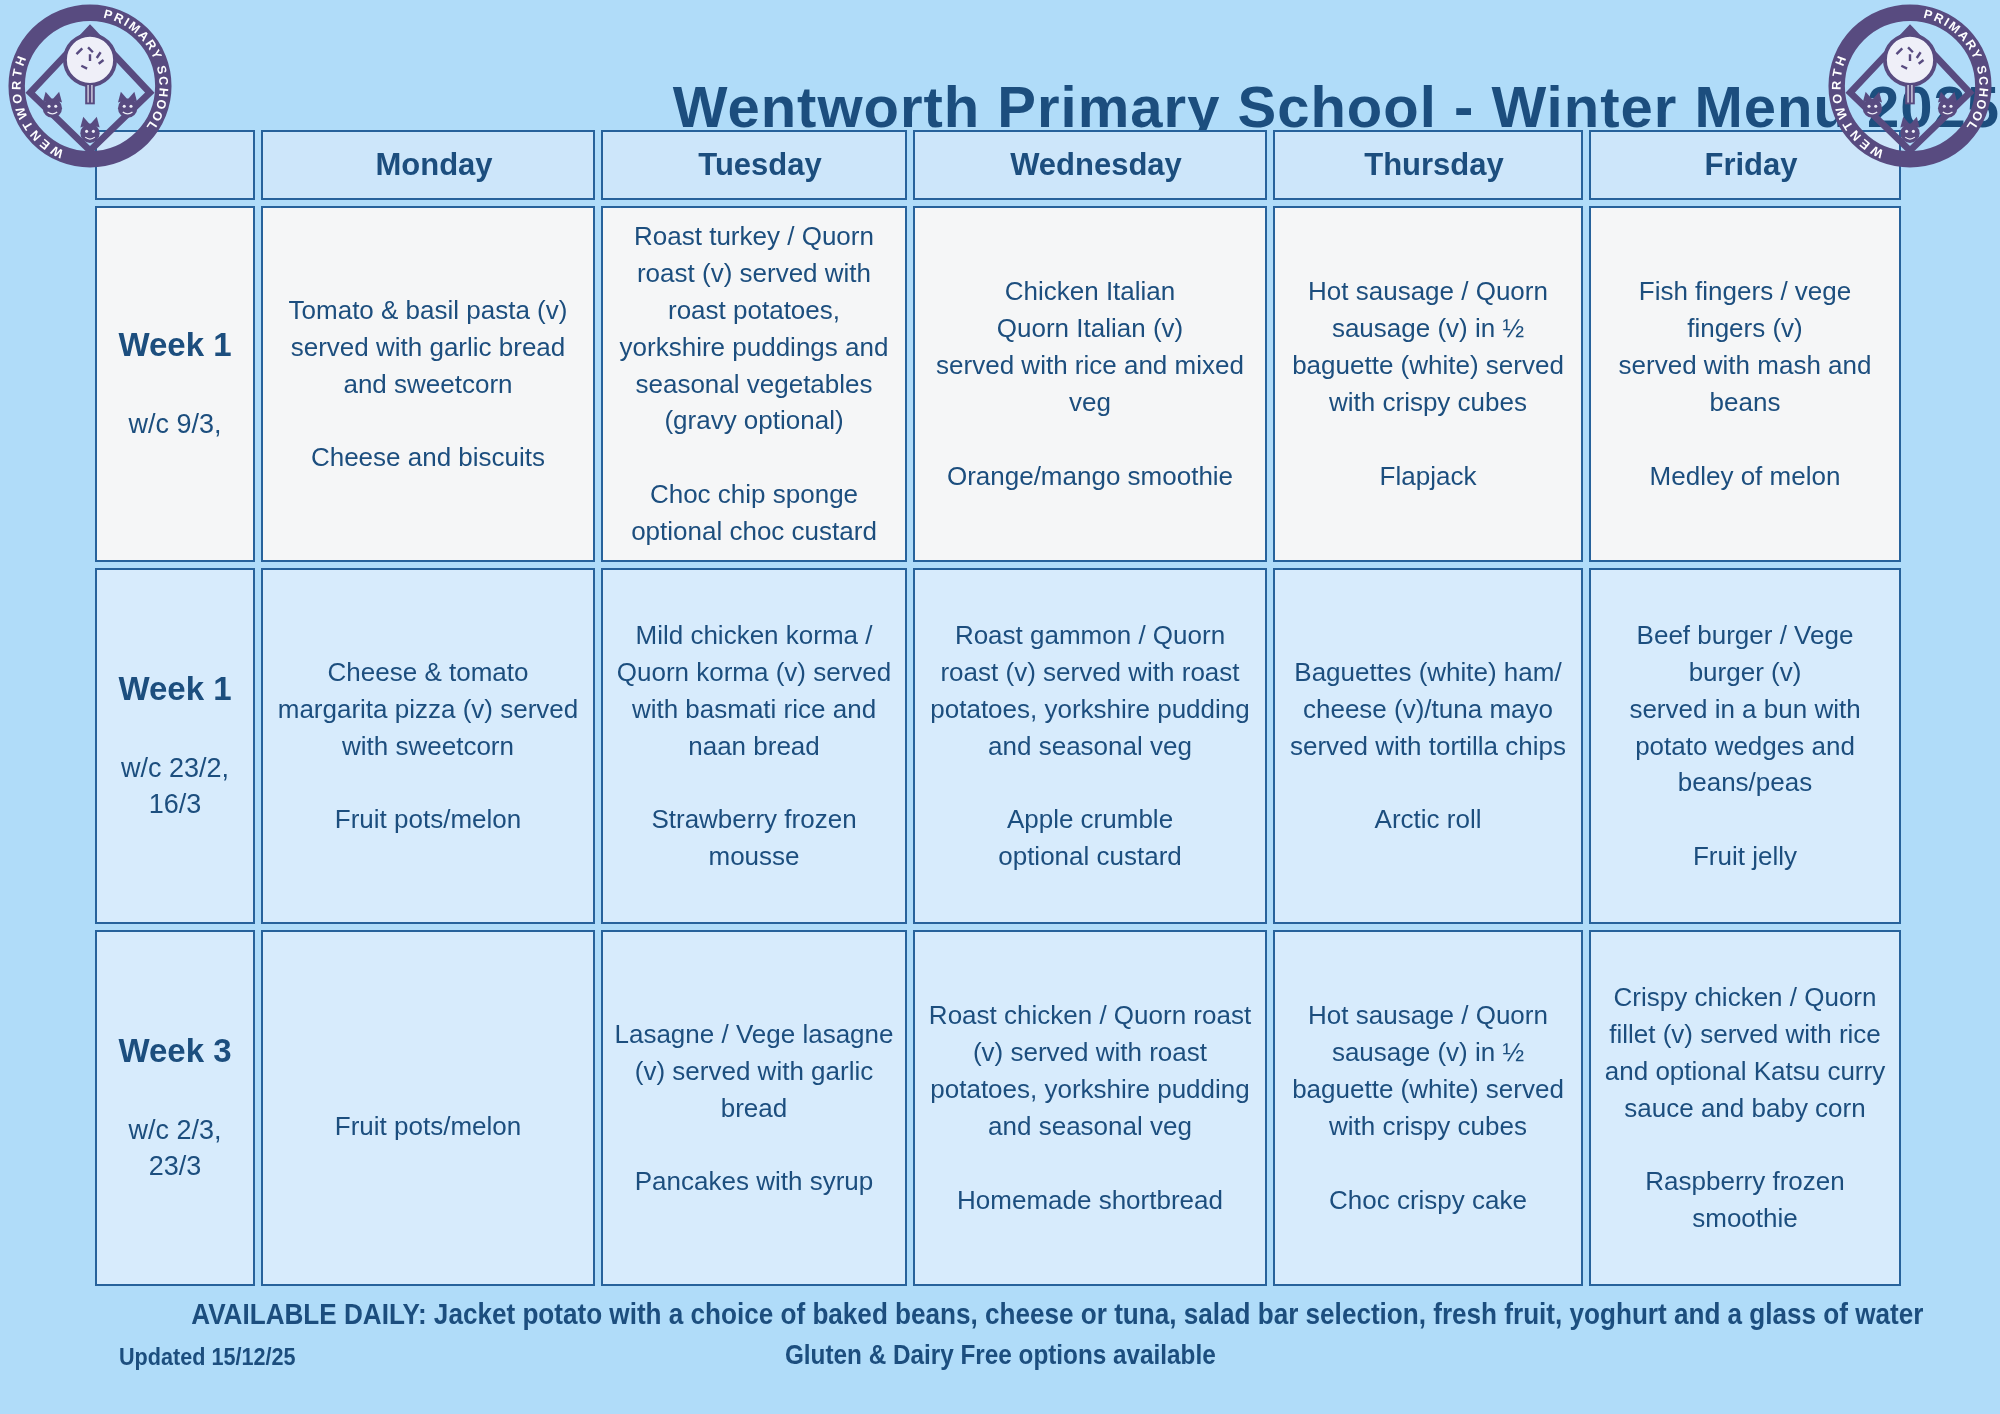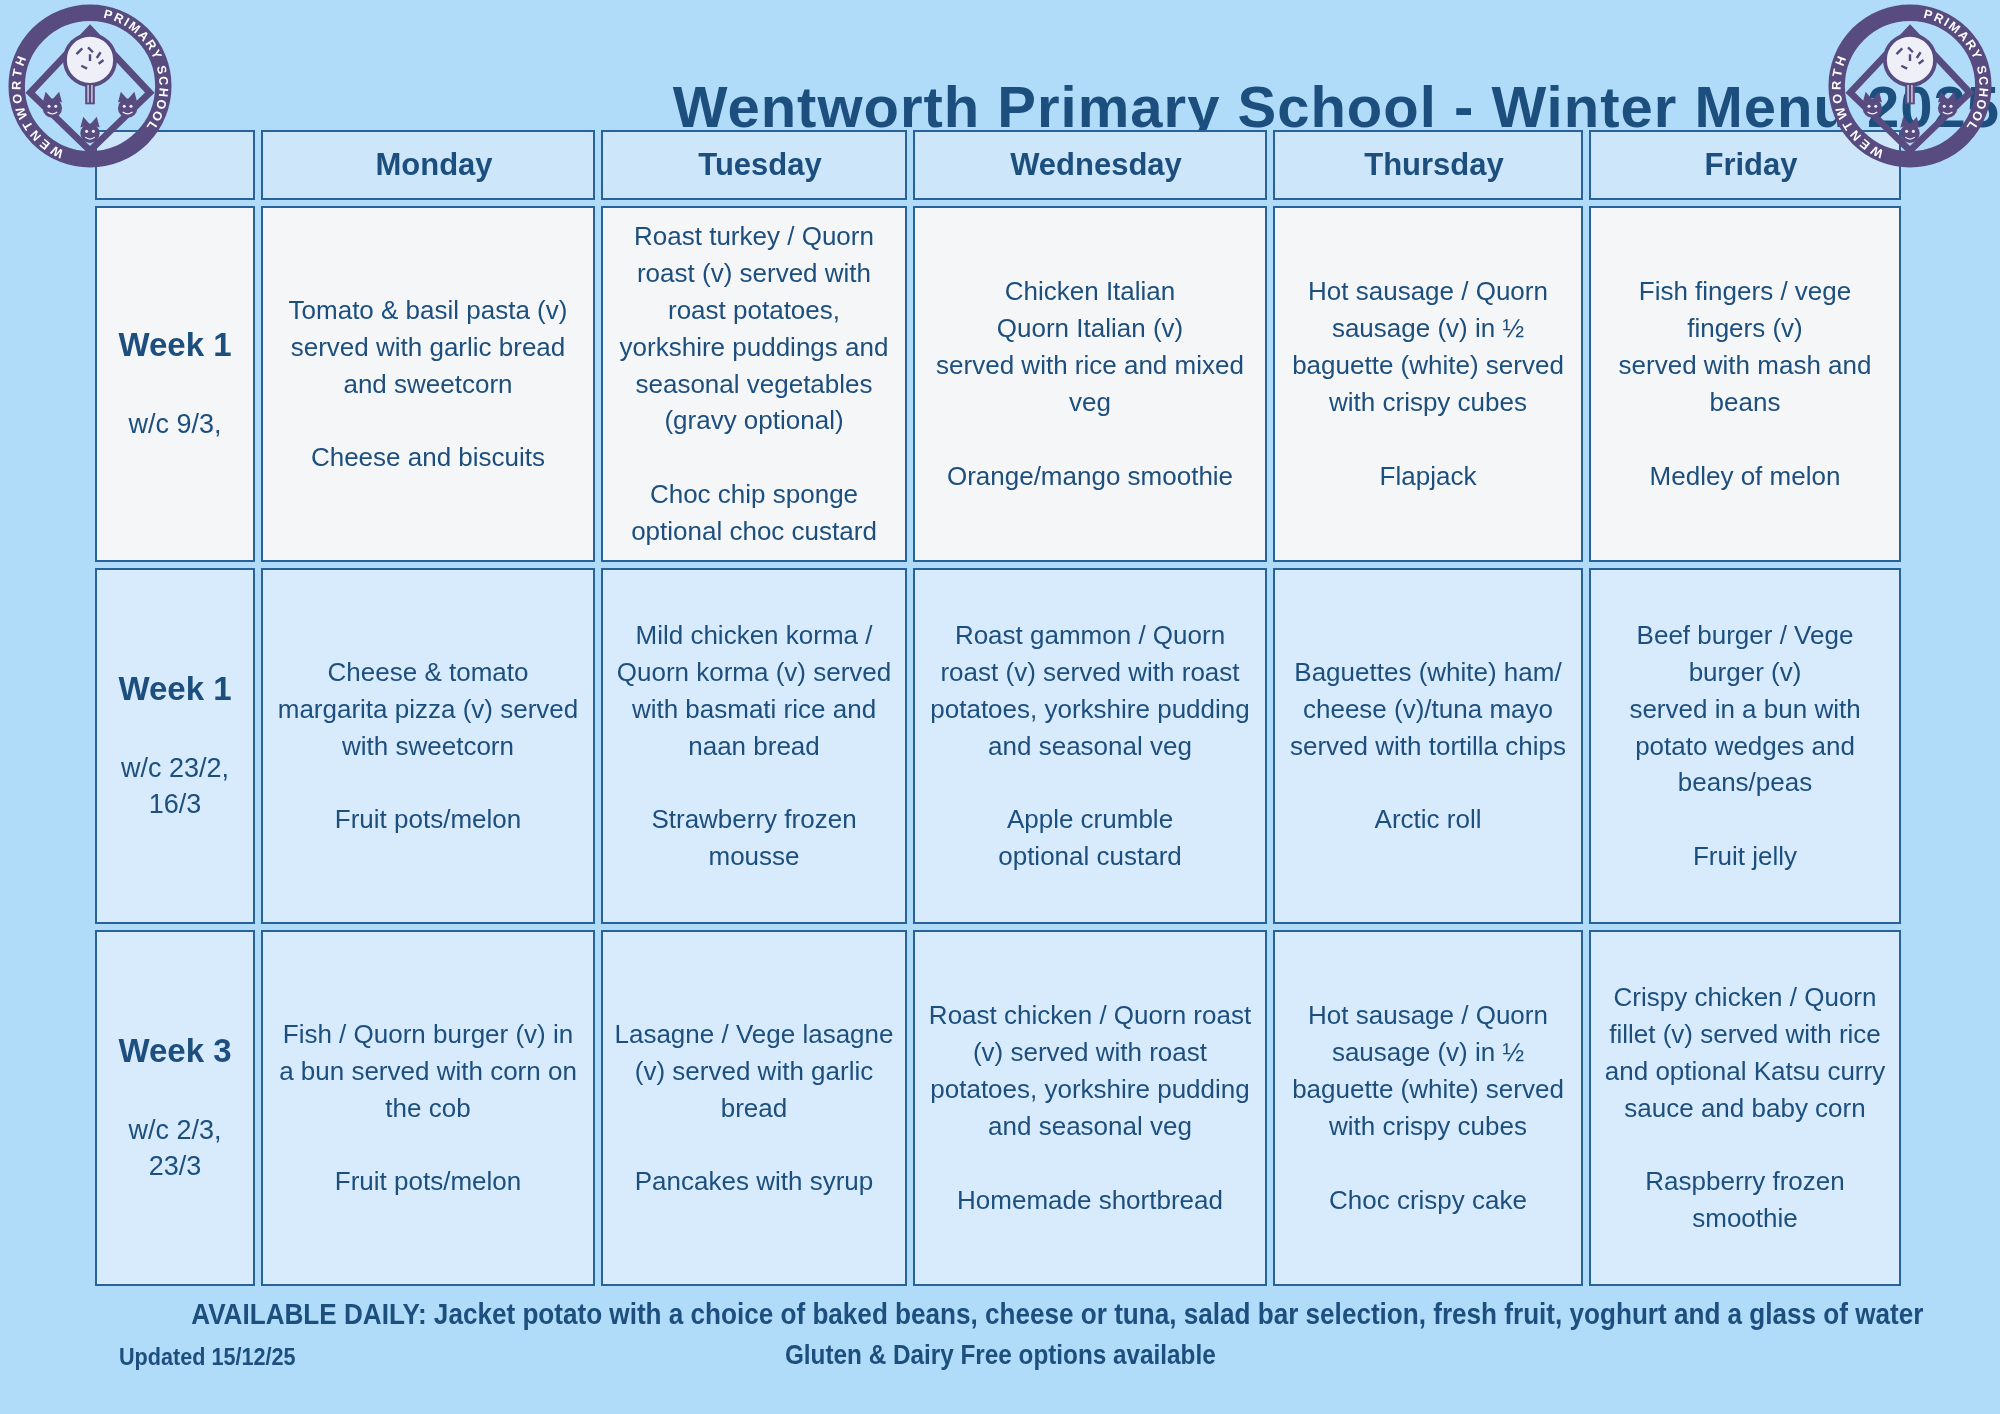--- a/index.html
+++ b/index.html
@@ -204,21 +204,20 @@
 served in a bun with potato wedges and beans/peas</div>
       <div class="dish dessert">Fruit jelly</div>
     </div>
 
     <div class="cell r3">
       <div class="week-label">Week 3</div>
       <div class="week-dates">w/c 2/3,
 23/3</div>
     </div>
     <div class="cell r3">
-      <div class="dish">Fish / Quorn burger (v) in a bun served with corn on the cob</div>
       <div class="dish dessert">Fruit pots/melon</div>
     </div>
     <div class="cell r3">
       <div class="dish">Lasagne / Vege lasagne (v) served with garlic bread</div>
       <div class="dish dessert">Pancakes with syrup</div>
     </div>
     <div class="cell r3">
       <div class="dish">Roast chicken / Quorn roast (v) served with roast potatoes, yorkshire pudding and seasonal veg</div>
       <div class="dish dessert">Homemade shortbread</div>
     </div>

